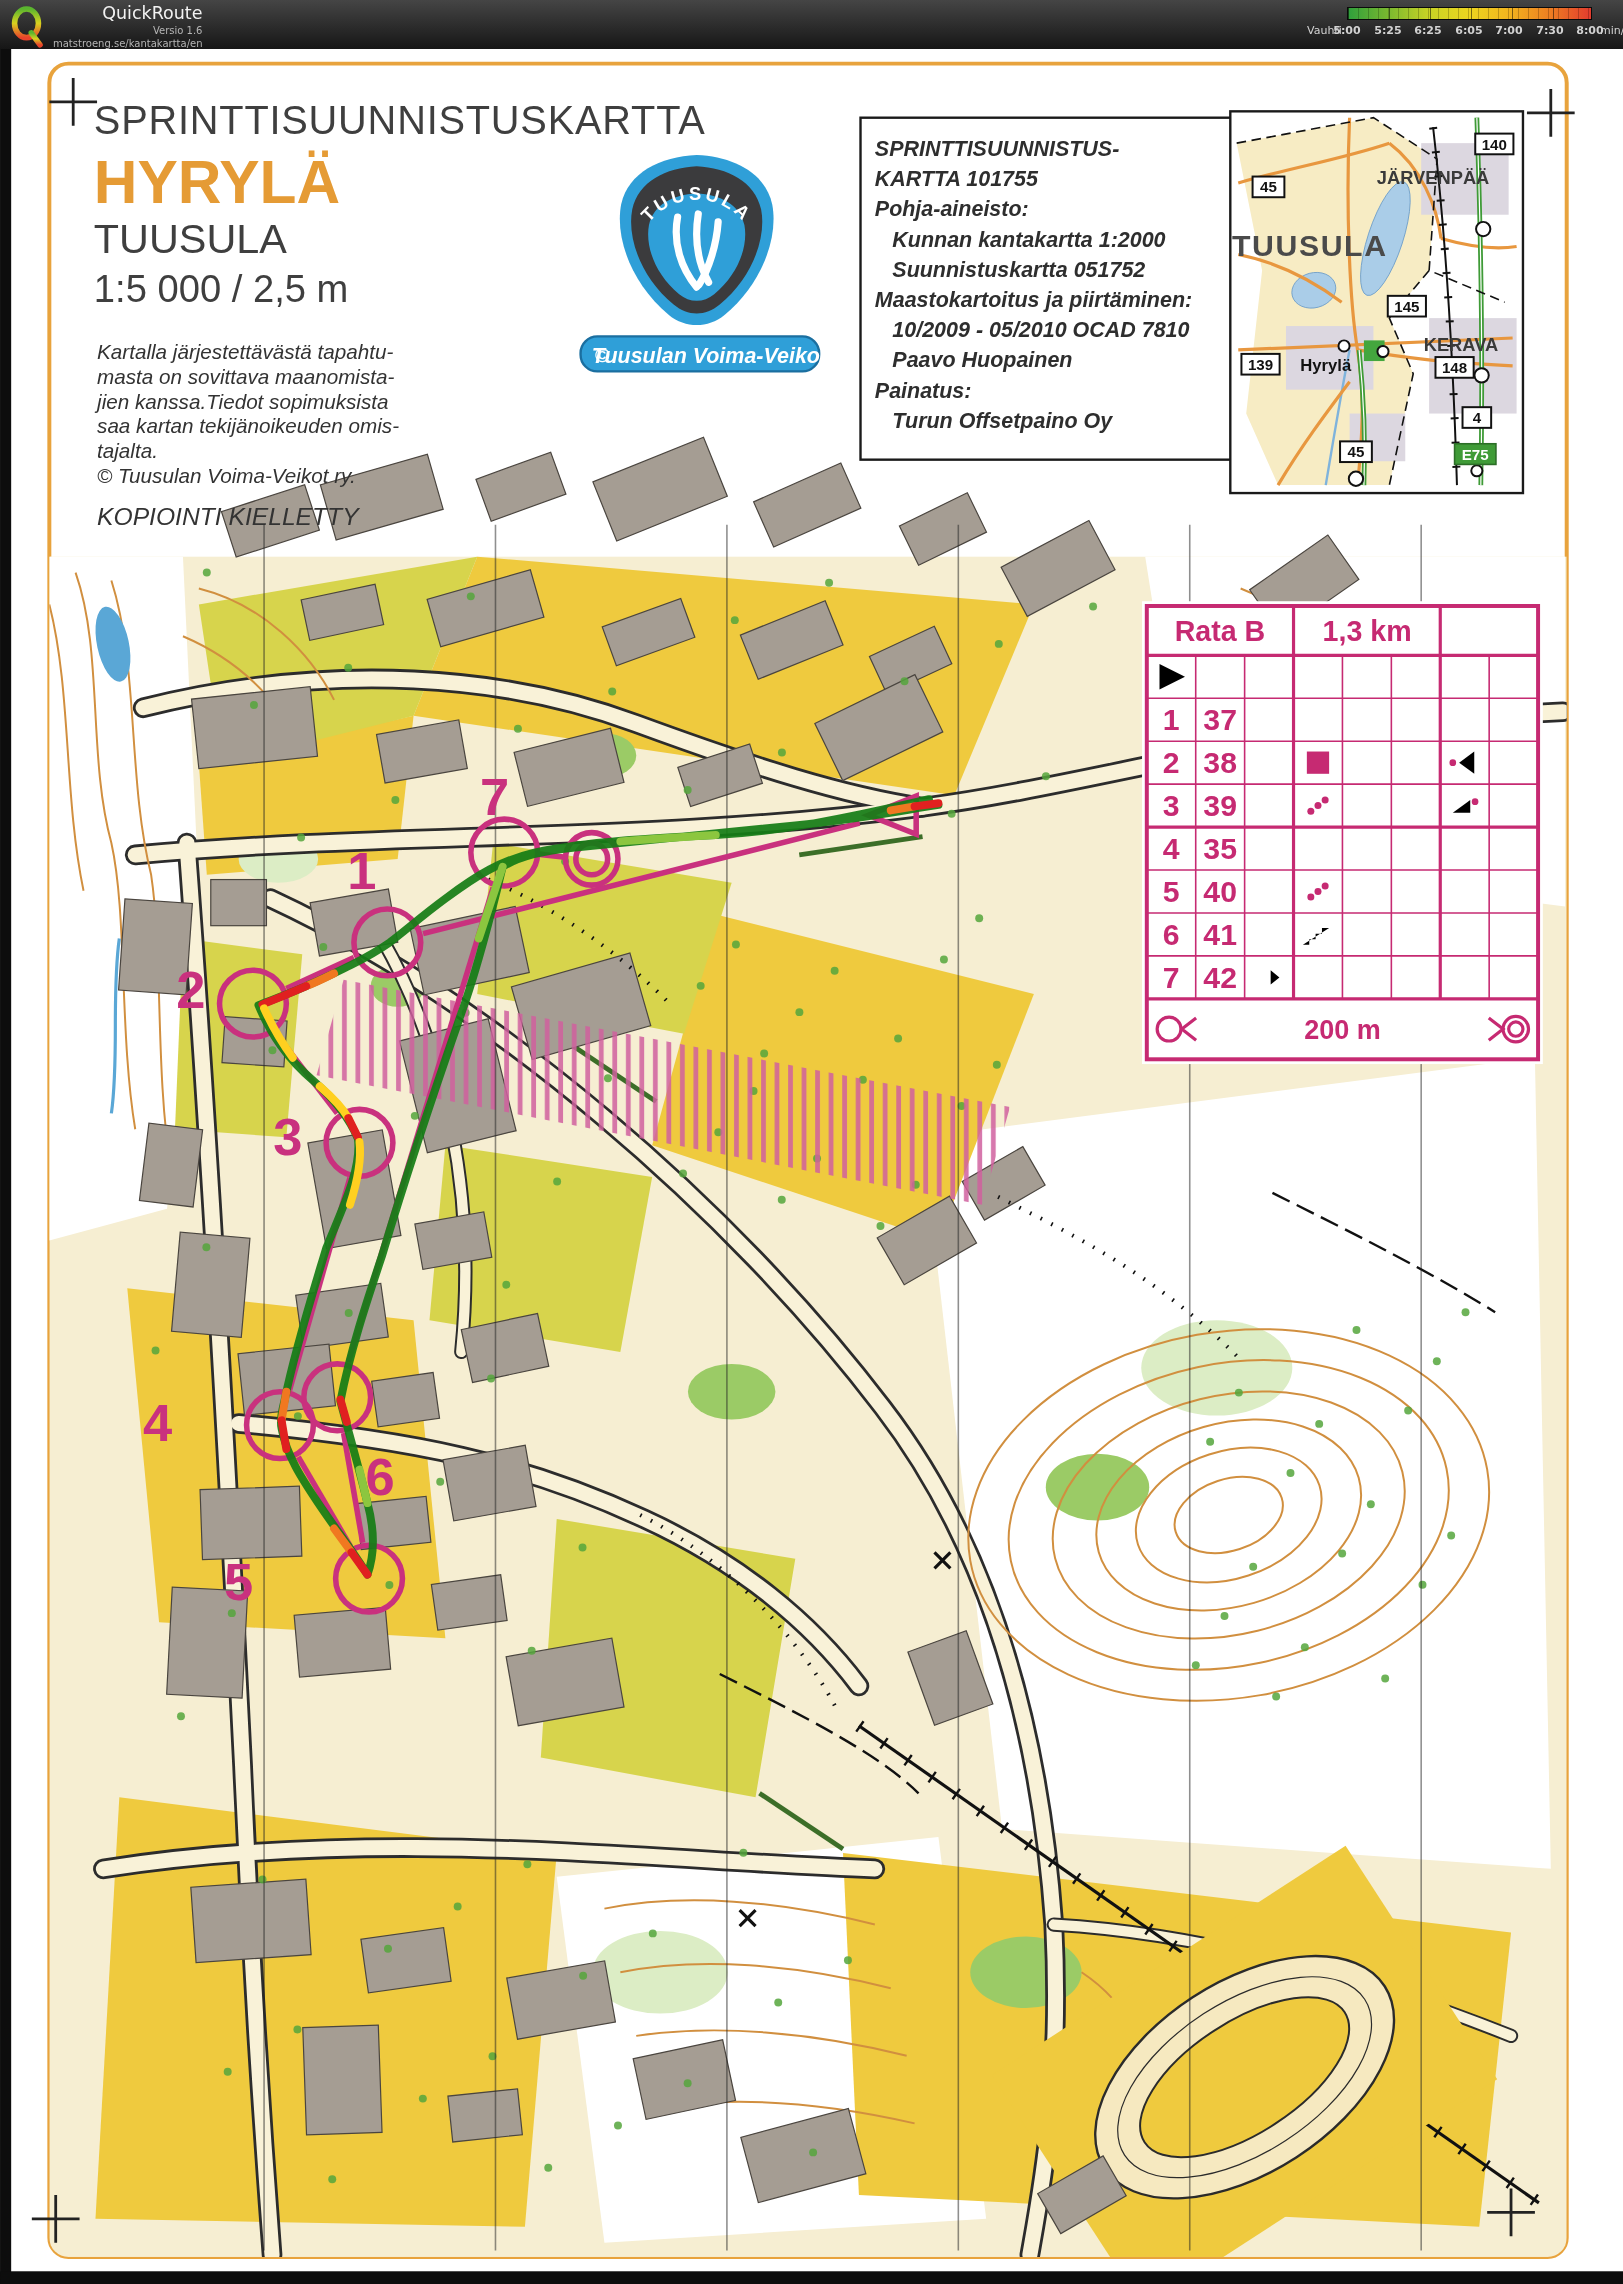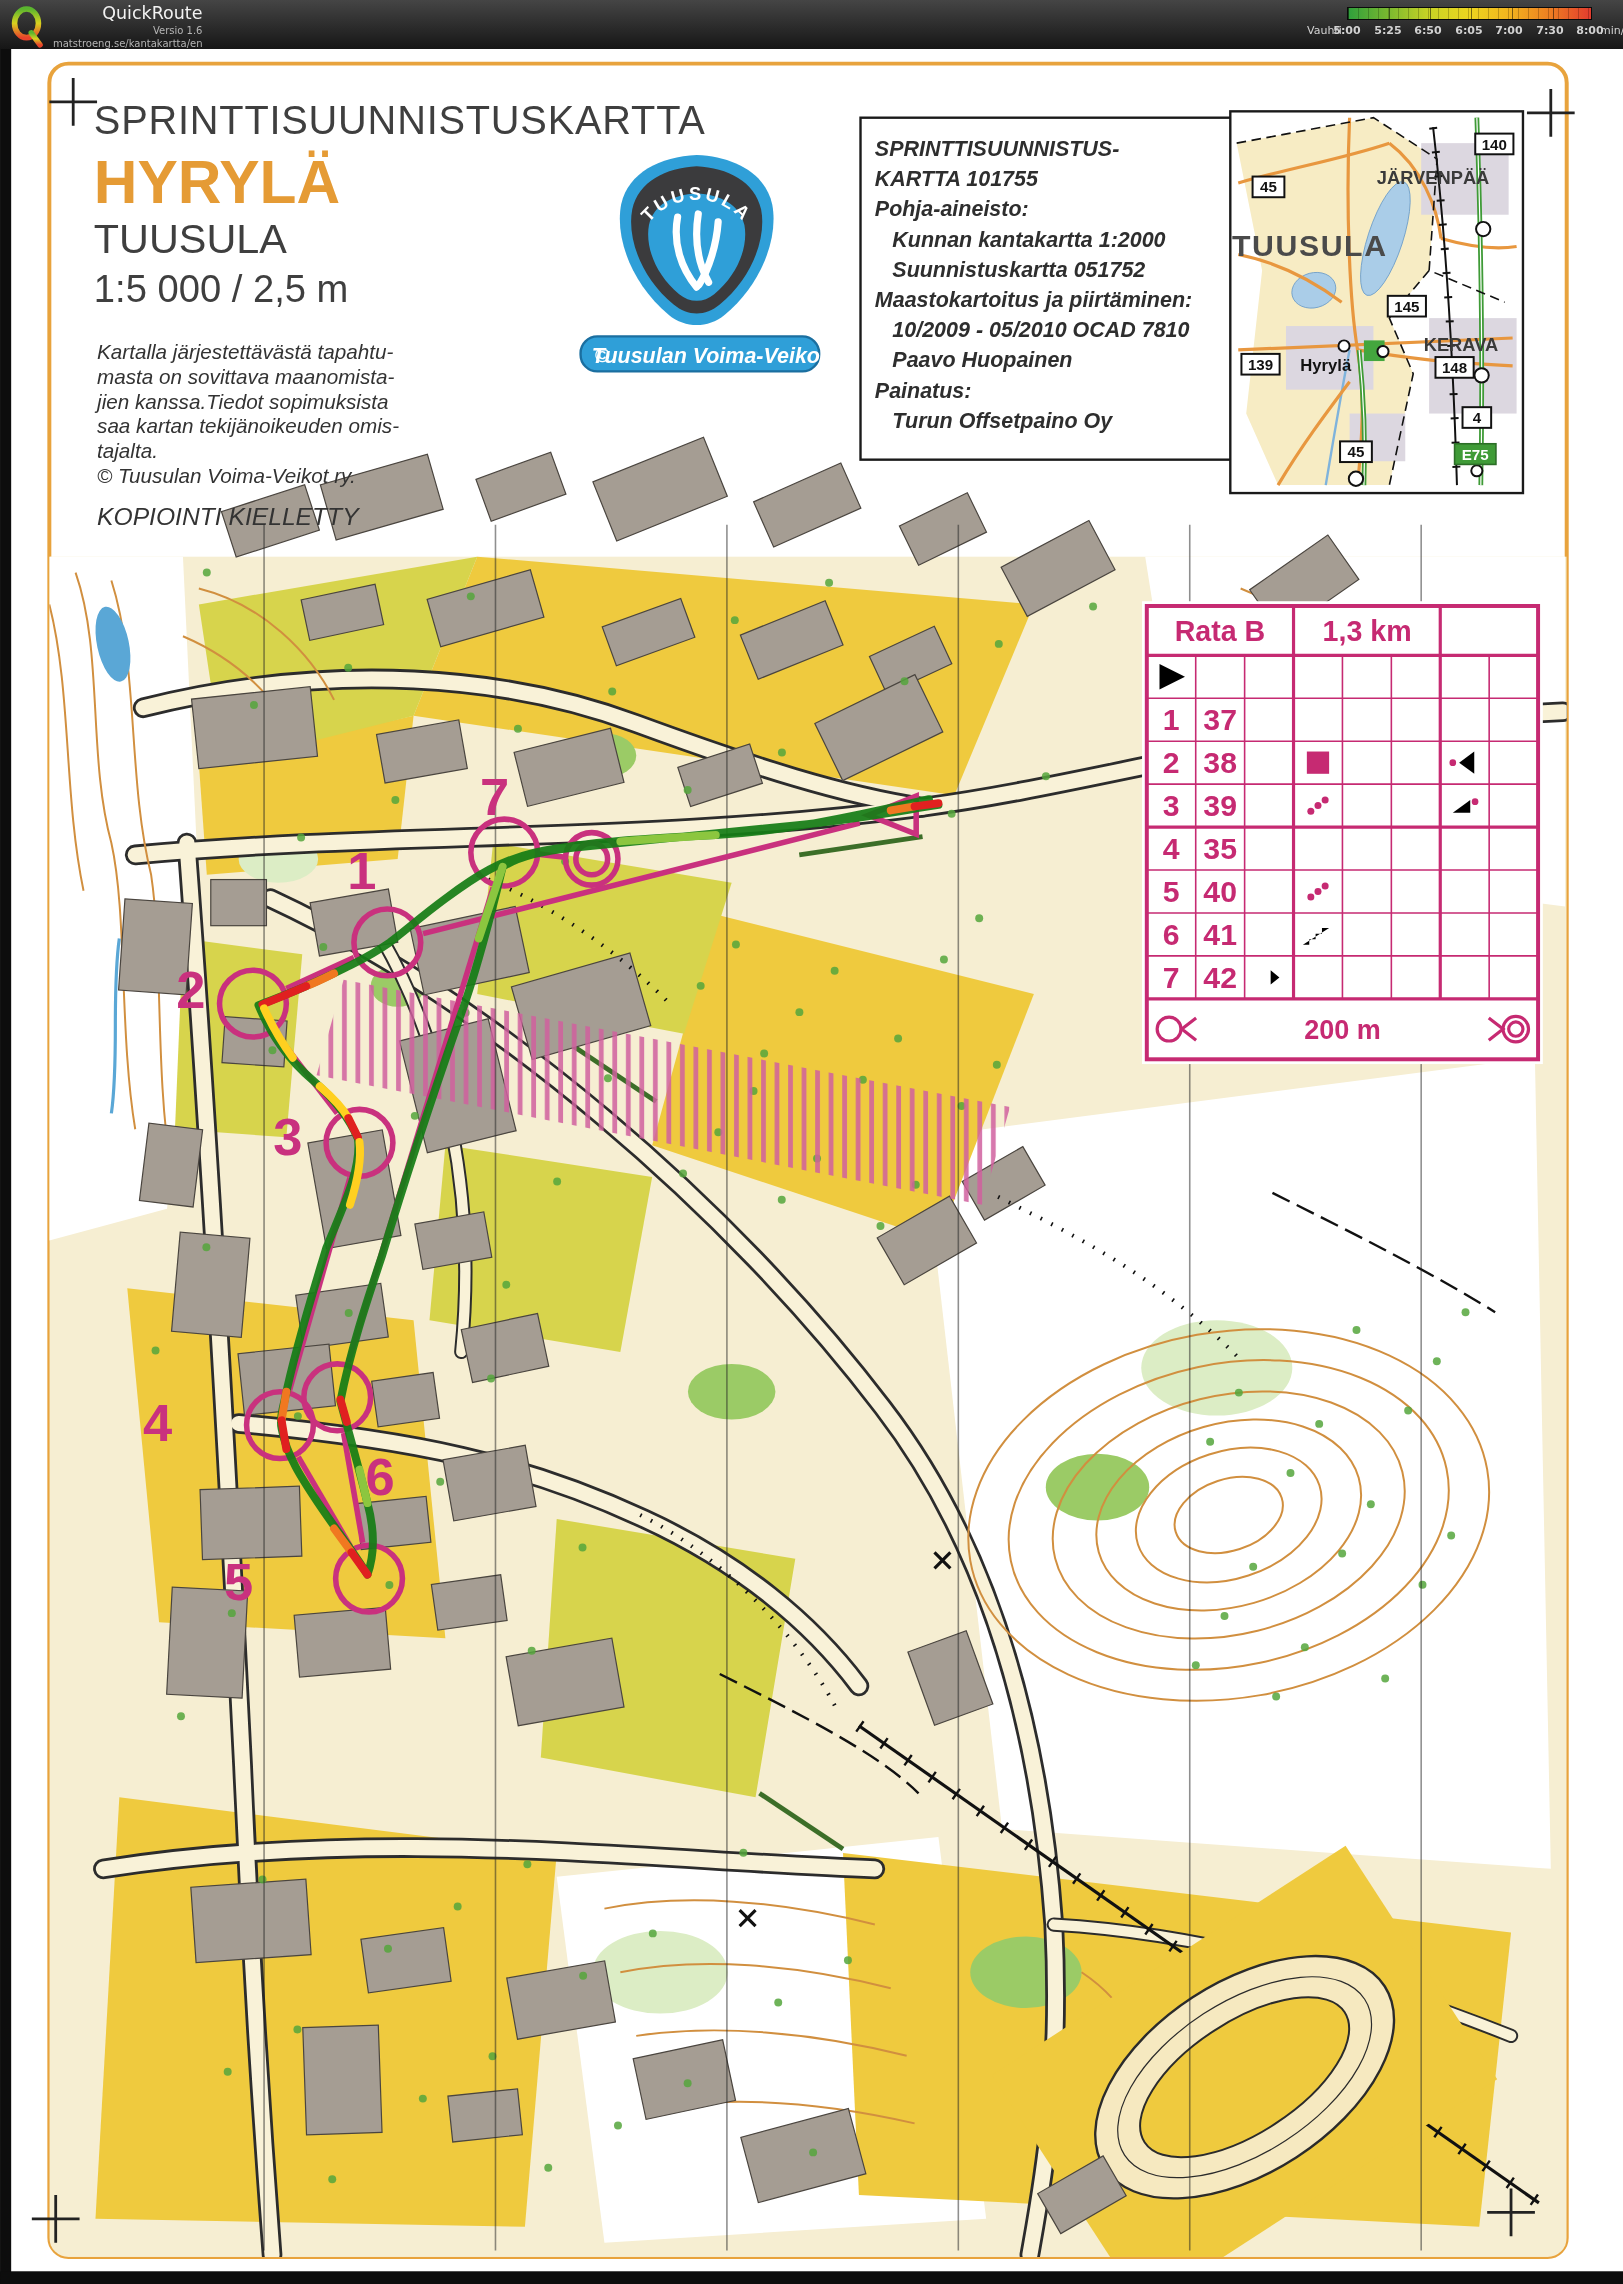--- a/index.html
+++ b/index.html
@@ -48,21 +48,21 @@
       <div class="tb-title">QuickRoute</div>
       <div class="tb-sub">Versio 1.6</div>
       <div class="tb-sub">matstroeng.se/kantakartta/en</div>
     </div>
     <div class="legend">
       <div class="legend-bar" style="background-image: repeating-linear-gradient(90deg, rgba(0, 0, 0, 0.5) 0px, rgba(0, 0, 0, 0.5) 1.2px, transparent 1.2px, transparent 41px), repeating-linear-gradient(90deg, rgba(0, 0, 0, 0.22) 0px, rgba(0, 0, 0, 0.22) 0.8px, transparent 0.8px, transparent 10px), linear-gradient(to right, rgb(47, 159, 60), rgb(122, 184, 47), rgb(201, 211, 37), rgb(236, 213, 31), rgb(242, 179, 30), rgb(238, 125, 34), rgb(226, 59, 46));"></div>
       <div class="legend-labels">
         <span class="lg-prefix">Vauhti</span>
         <span class="lg-tick" style="left:0">5:00</span>
         <span class="lg-tick" style="left:41px">5:25</span>
-        <span class="lg-tick" style="left:81px">6:50</span>
+        <span class="lg-tick" style="left:81px">6:25</span>
         <span class="lg-tick" style="left:122px">6:05</span>
         <span class="lg-tick" style="left:162px">7:00</span>
         <span class="lg-tick" style="left:203px">7:30</span>
         <span class="lg-tick" style="left:243px">8:00</span>
         <span class="lg-unit">min/km</span>
       </div>
     </div>
   </div>
 
   <svg class="page-svg" width="1624" height="2284" viewBox="0 0 2042 2872">

